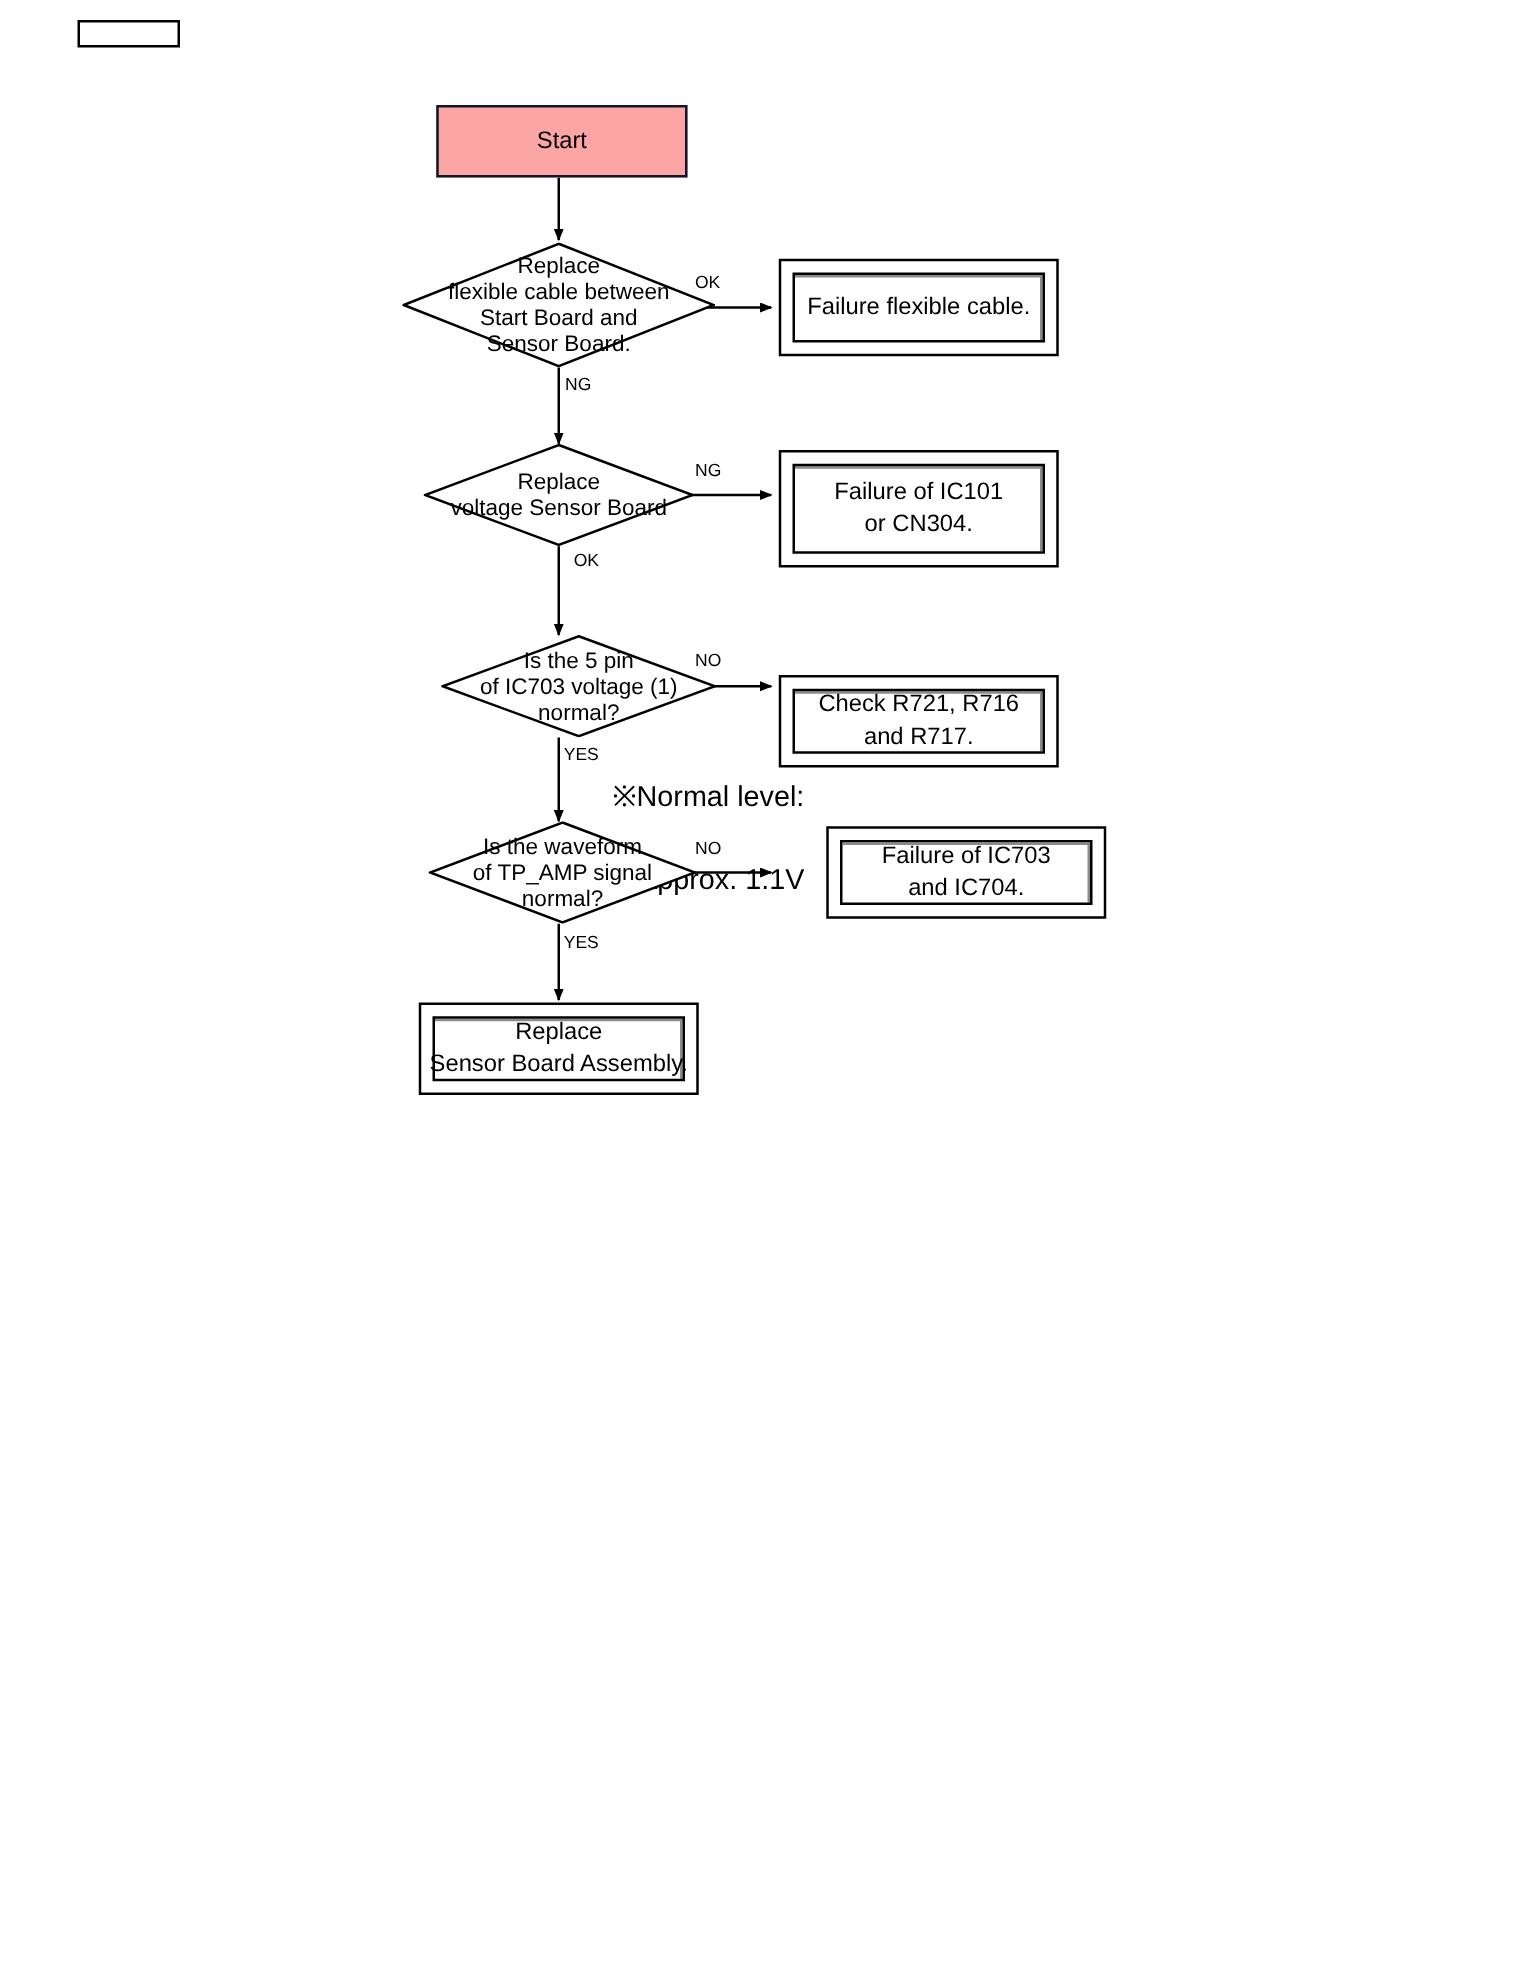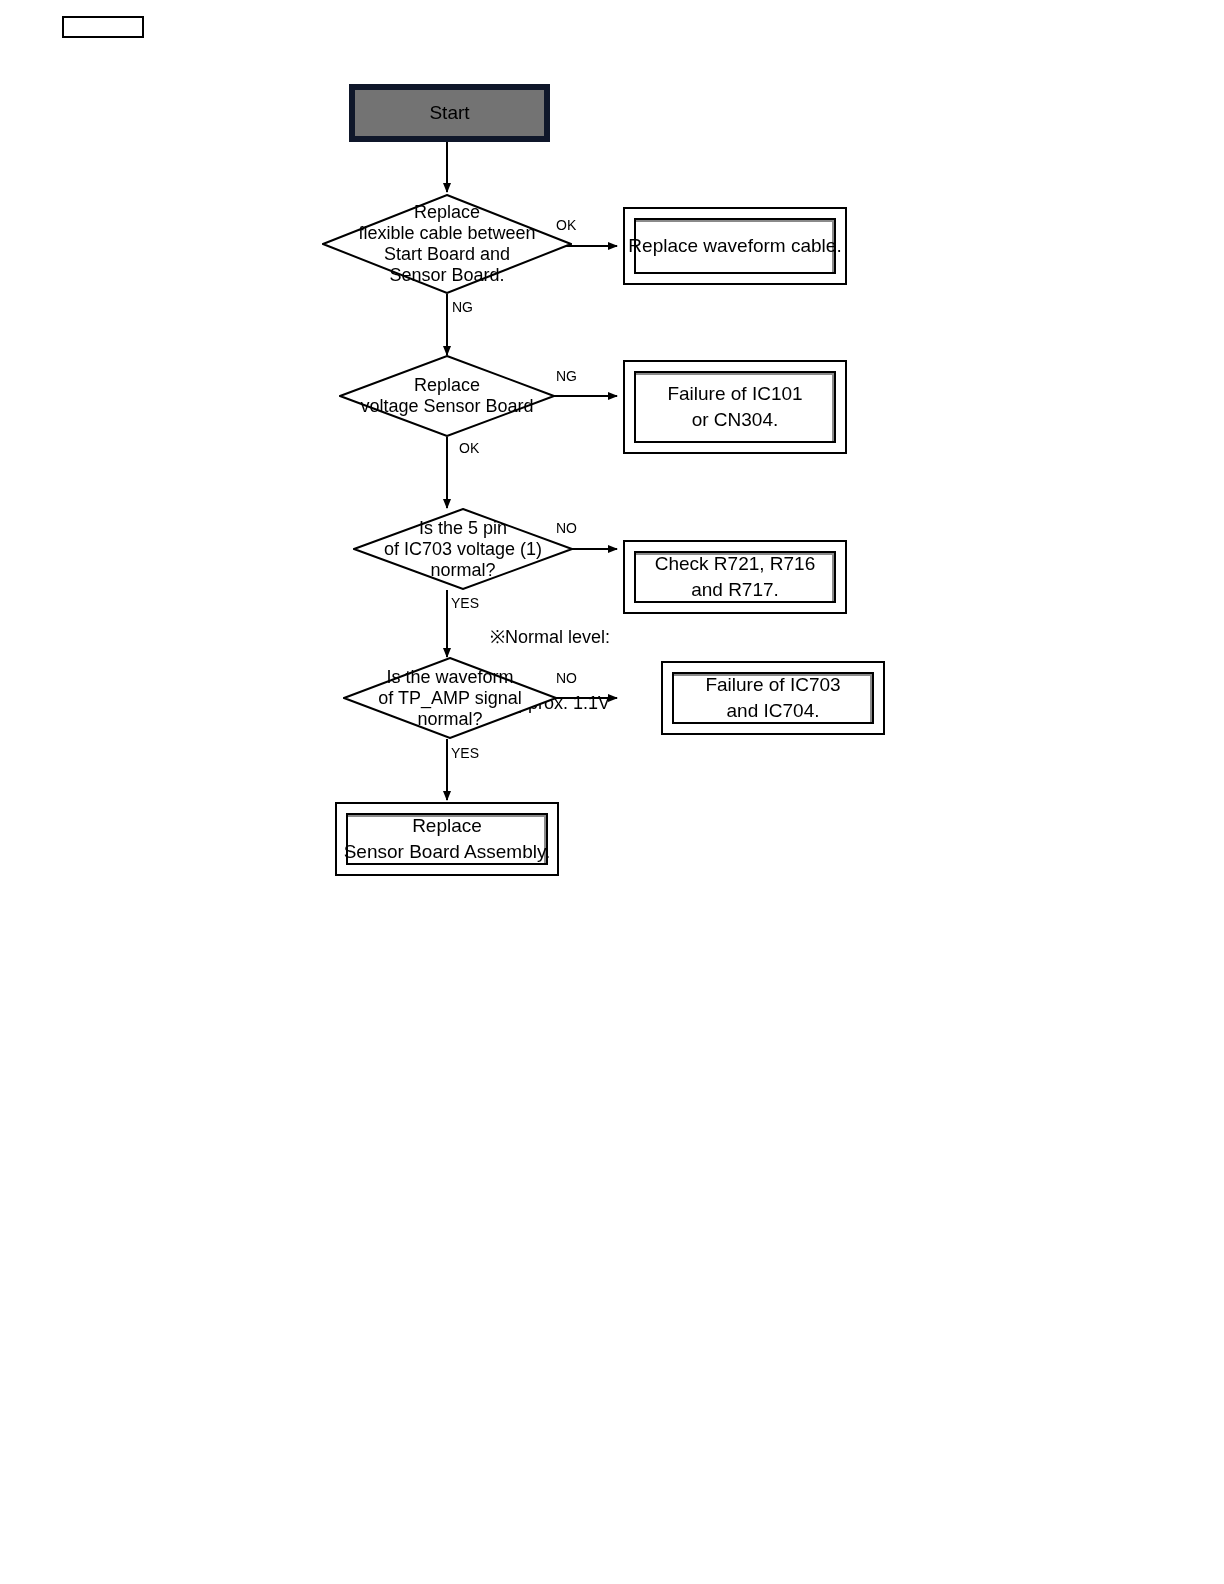--- a/index.html
+++ b/index.html
@@ -33,22 +33,22 @@
     position: absolute;
     left: 0;
     top: 0;
     width: 1224px;
     height: 1584px;
   }
 
   
   .term-box {
     position: absolute;
-    border: 6px solid #0f172a;
-    background: #737373;
+    border: 2px solid #0f172a;
+    background: #fca5a5;
     box-sizing: border-box;
     display: flex;
     align-items: center;
     justify-content: center;
     text-align: center;
     font-size: 19px;
     line-height: 24px;
   }
 
   
@@ -105,21 +105,21 @@
     position: absolute;
     font-size: 14px;
     line-height: 20px;
     white-space: nowrap;
     background: transparent;
   }
 
   
   .note {
     position: absolute;
-    font-size: 18px;
+    font-size: 23px;
     line-height: 22px;
     white-space: pre;
     text-align: right;
   }
 </style>
 </head>
 <body>
 
 <div class="corner-box"></div>
 
@@ -162,21 +162,21 @@
     <span>flexible cable between</span>
     <span>Start Board and</span>
     <span>Sensor Board.</span>
   </div>
 </div>
 <div class="edge-label" style="left:556px; top:215px;">OK</div>
 <div class="edge-label" style="left:452px; top:297px;">NG</div>
 
 <div class="result-box" style="left:623px; top:207px; width:224px; height:78px;">
   <div class="inner">
-    <span>Replace waveform cable.</span>
+    <span>Failure flexible cable.</span>
   </div>
 </div>
 
 <div class="decision" style="left:339px; top:355px; width:216px; height:82px;">
   <svg class="dia-svg" width="216" height="82" viewBox="0 0 216 82" xmlns="http://www.w3.org/2000/svg">
     <polygon points="108,1 215,41 108,81 1,41" fill="#fff" stroke="#000" stroke-width="2"></polygon>
   </svg>
   <div class="dia-text">
     <span>Replace</span>
     <span>voltage Sensor Board</span>

